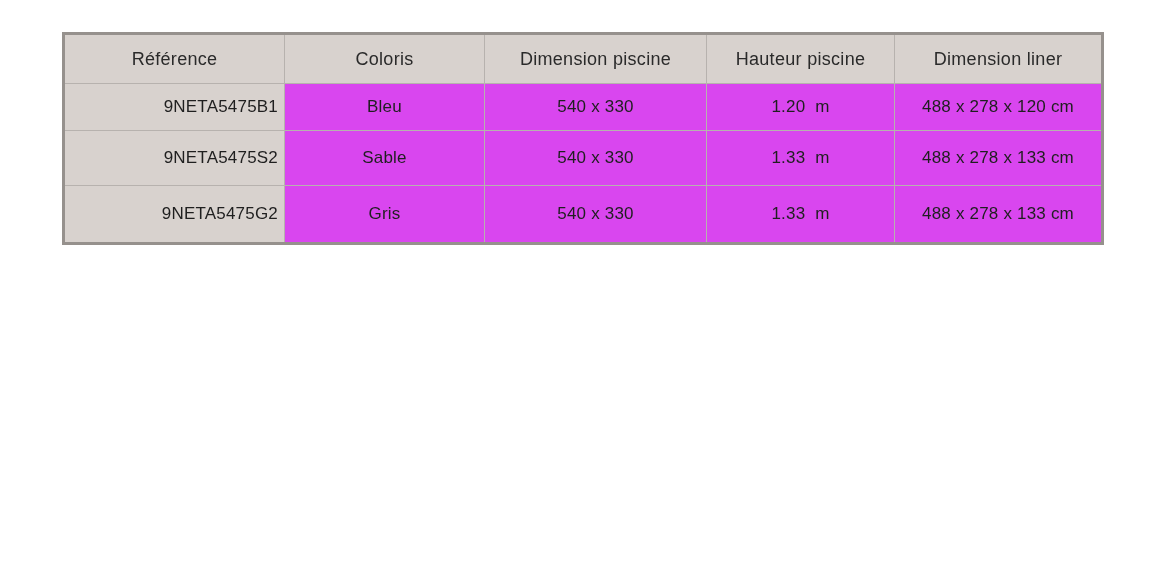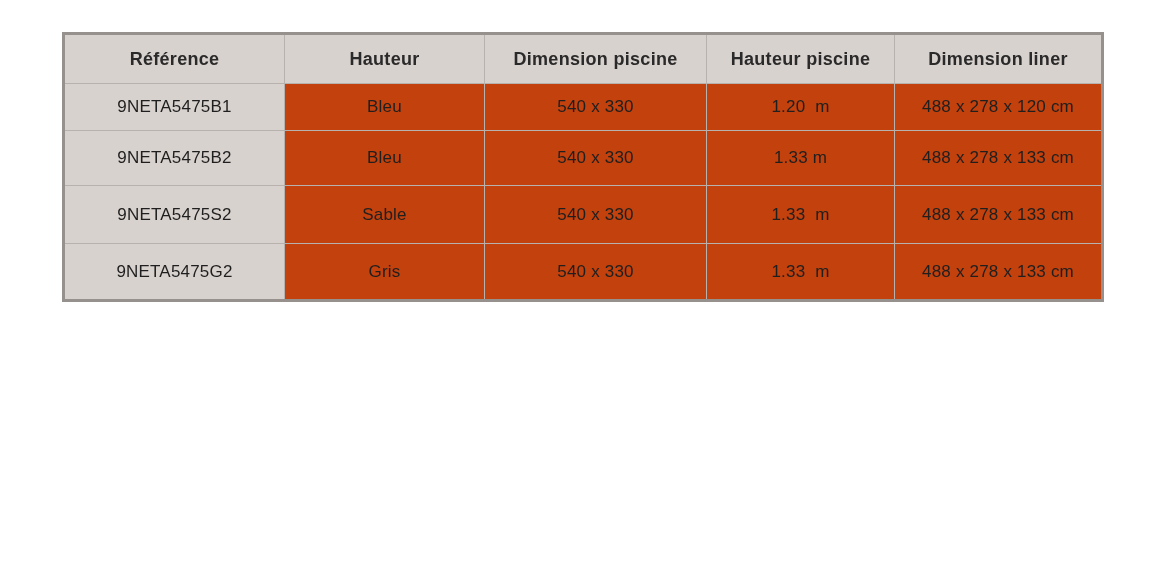--- a/index.html
+++ b/index.html
@@ -29,34 +29,35 @@
     border: 1px solid #b7b2ae;
     text-align: center;
     vertical-align: middle;
     white-space: pre-wrap;
     overflow: hidden;
     padding: 2px 6px;
     box-sizing: border-box;
   }
   table.spec-table thead th {
     background: #d8d2ce;
-    font-weight: 700;
+    font-weight: 400;
     font-size: 18px;
     letter-spacing: 0.3px;
     color: #2a2a2a;
     height: 50px;
   }
   table.spec-table tbody td {
-    background: #c2410c;
+    background: #d946ef;
     font-size: 17px;
     letter-spacing: 0.2px;
   }
   
   table.spec-table tbody td:first-child {
     background: #d8d2ce;
+    text-align: right;
   }
   
   table.spec-table tbody tr:nth-child(1) { height: 47px; }
   table.spec-table tbody tr:nth-child(2) { height: 55px; }
   table.spec-table tbody tr:nth-child(3) { height: 58px; }
   table.spec-table tbody tr:nth-child(4) { height: 57px; }
   table.spec-table tbody tr:nth-child(5) { height: 54px; }
   table.spec-table tbody tr:nth-child(6) { height: 38px; }
   table.spec-table tbody tr:nth-child(7) { height: 58px; }
   table.spec-table tbody tr:nth-child(8) { height: 70px; }
@@ -69,40 +70,33 @@
     <colgroup id="colgroup">
         <col style="width: 221px;">
         <col style="width: 200px;">
         <col style="width: 222px;">
         <col style="width: 188px;">
         <col style="width: 208px;">
       </colgroup>
     <thead>
       <tr id="header-row">
           <th>Référence</th>
-          <th>Hauteur</th>
+          <th>Coloris</th>
           <th>Dimension piscine</th>
           <th>Hauteur piscine</th>
           <th>Dimension liner</th>
         </tr>
     </thead>
     <tbody id="table-body">
         <tr>
           <td>9NETA5475B1</td>
           <td>Bleu</td>
           <td>540 x 330</td>
           <td>1.20  m</td>
           <td>488 x 278 x 120 cm</td>
-        </tr>
-        <tr>
-          <td>9NETA5475B2</td>
-          <td>Bleu</td>
-          <td>540 x 330</td>
-          <td>1.33 m</td>
-          <td>488 x 278 x 133 cm</td>
         </tr>
         <tr>
           <td>9NETA5475S2</td>
           <td>Sable</td>
           <td>540 x 330</td>
           <td>1.33  m</td>
           <td>488 x 278 x 133 cm</td>
         </tr>
         <tr>
           <td>9NETA5475G2</td>

